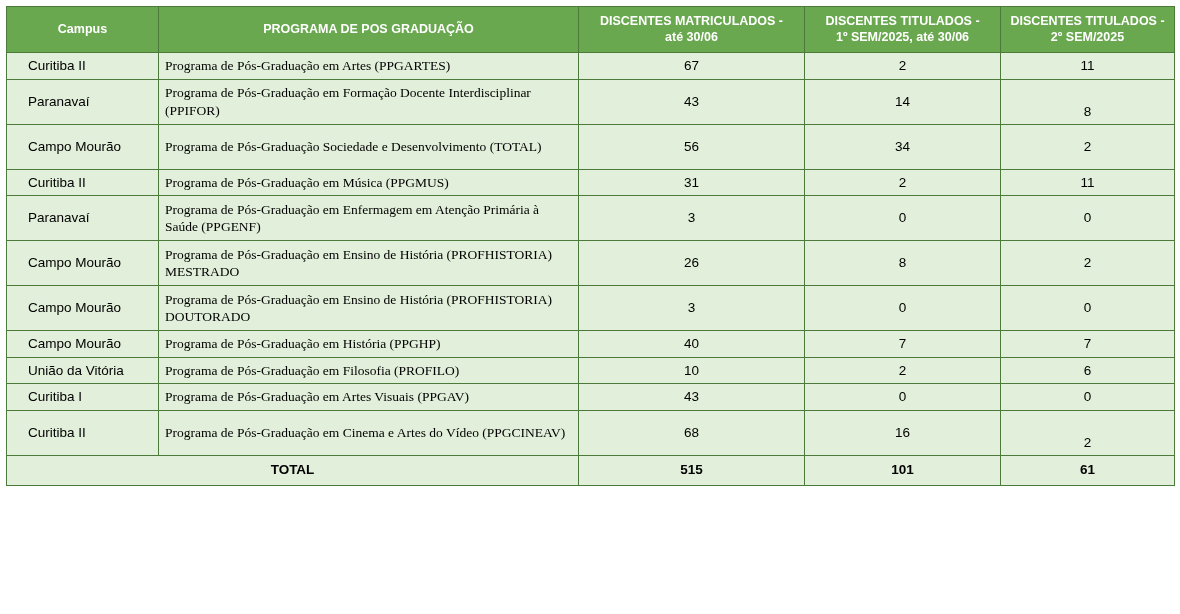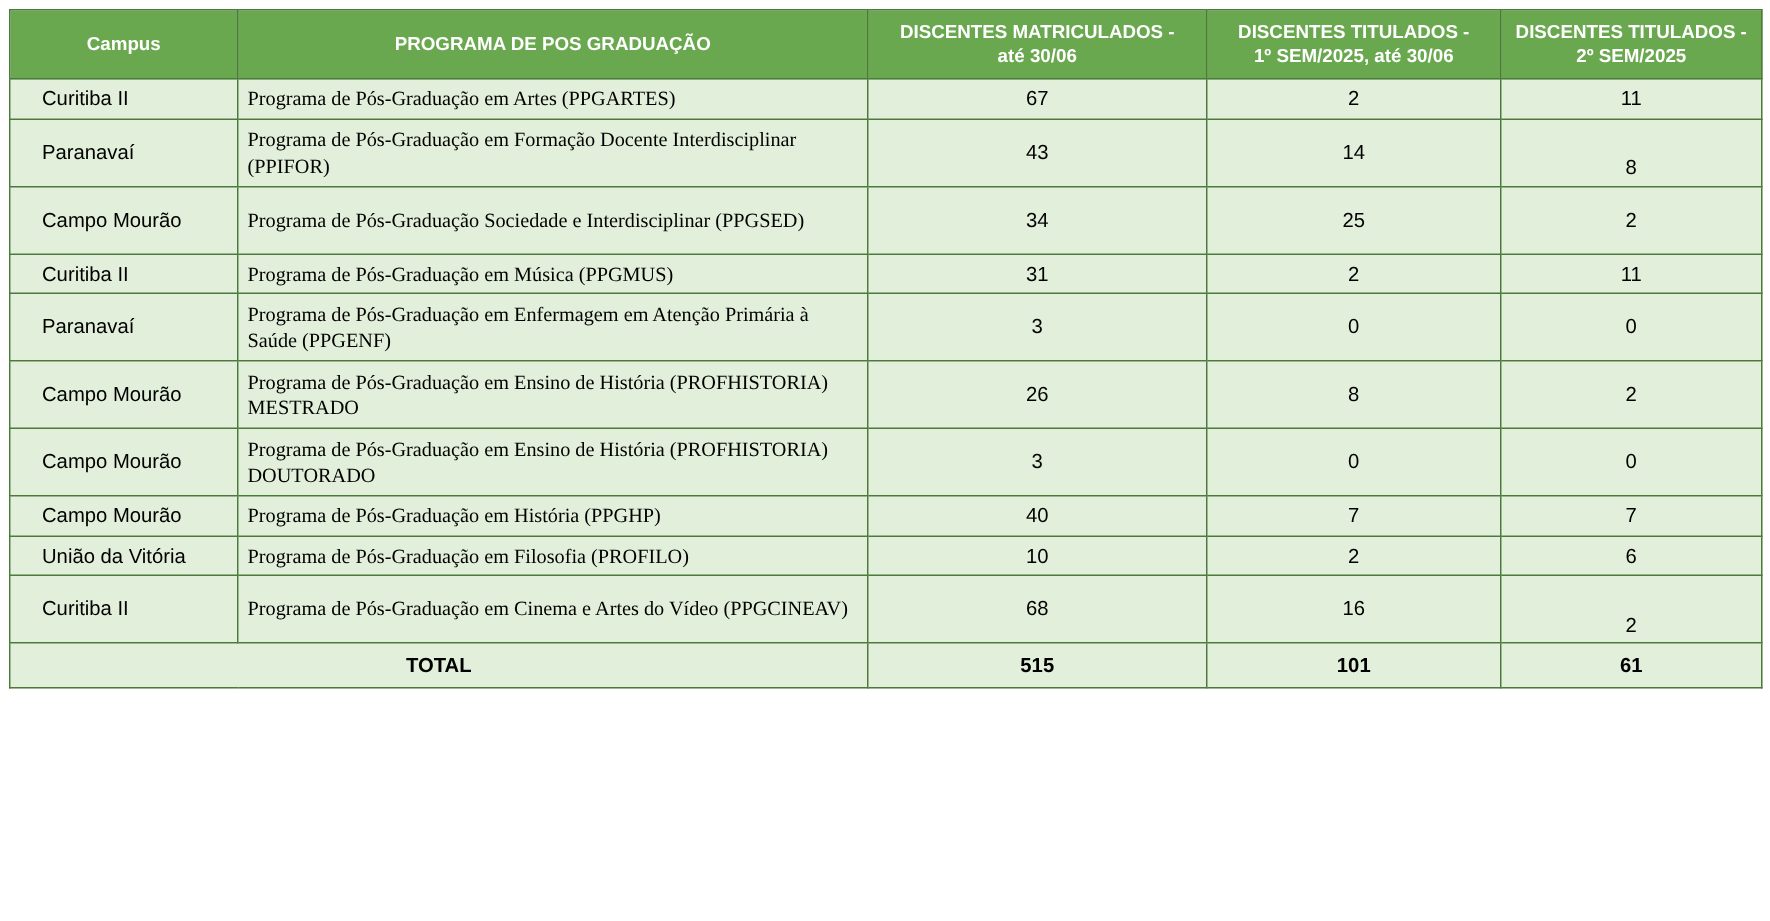--- a/index.html
+++ b/index.html
@@ -106,23 +106,23 @@
         </tr>
         <tr style="height: 45px;">
           <td class="campus">Paranavaí</td>
           <td class="program">Programa de Pós-Graduação em Formação Docente Interdisciplinar (PPIFOR)</td>
           <td class="num">43</td>
           <td class="num">14</td>
           <td class="num bottom">8</td>
         </tr>
         <tr style="height: 45px;">
           <td class="campus">Campo Mourão</td>
-          <td class="program">Programa de Pós-Graduação Sociedade e Interdisciplinar (PPGSED)</td>
+          <td class="program">Programa de Pós-Graduação Sociedade e Desenvolvimento (TOTAL)</td>
+          <td class="num">56</td>
           <td class="num">34</td>
-          <td class="num">25</td>
           <td class="num">2</td>
         </tr>
         <tr style="height: 26px;">
           <td class="campus">Curitiba II</td>
           <td class="program">Programa de Pós-Graduação em Música (PPGMUS)</td>
           <td class="num">31</td>
           <td class="num">2</td>
           <td class="num">11</td>
         </tr>
         <tr style="height: 45px;">
@@ -153,20 +153,27 @@
           <td class="num">7</td>
           <td class="num">7</td>
         </tr>
         <tr style="height: 26px;">
           <td class="campus">União da Vitória</td>
           <td class="program">Programa de Pós-Graduação em Filosofia (PROFILO)</td>
           <td class="num">10</td>
           <td class="num">2</td>
           <td class="num">6</td>
         </tr>
+        <tr style="height: 26px;">
+          <td class="campus">Curitiba I</td>
+          <td class="program">Programa de Pós-Graduação em Artes Visuais (PPGAV)</td>
+          <td class="num">43</td>
+          <td class="num">0</td>
+          <td class="num">0</td>
+        </tr>
         <tr style="height: 45px;">
           <td class="campus">Curitiba II</td>
           <td class="program">Programa de Pós-Graduação em Cinema e Artes do Vídeo (PPGCINEAV)</td>
           <td class="num">68</td>
           <td class="num">16</td>
           <td class="num bottom">2</td>
         </tr>
         <tr class="total-row">
           <td class="total-label" colspan="2">TOTAL</td>
           <td class="num">515</td>

